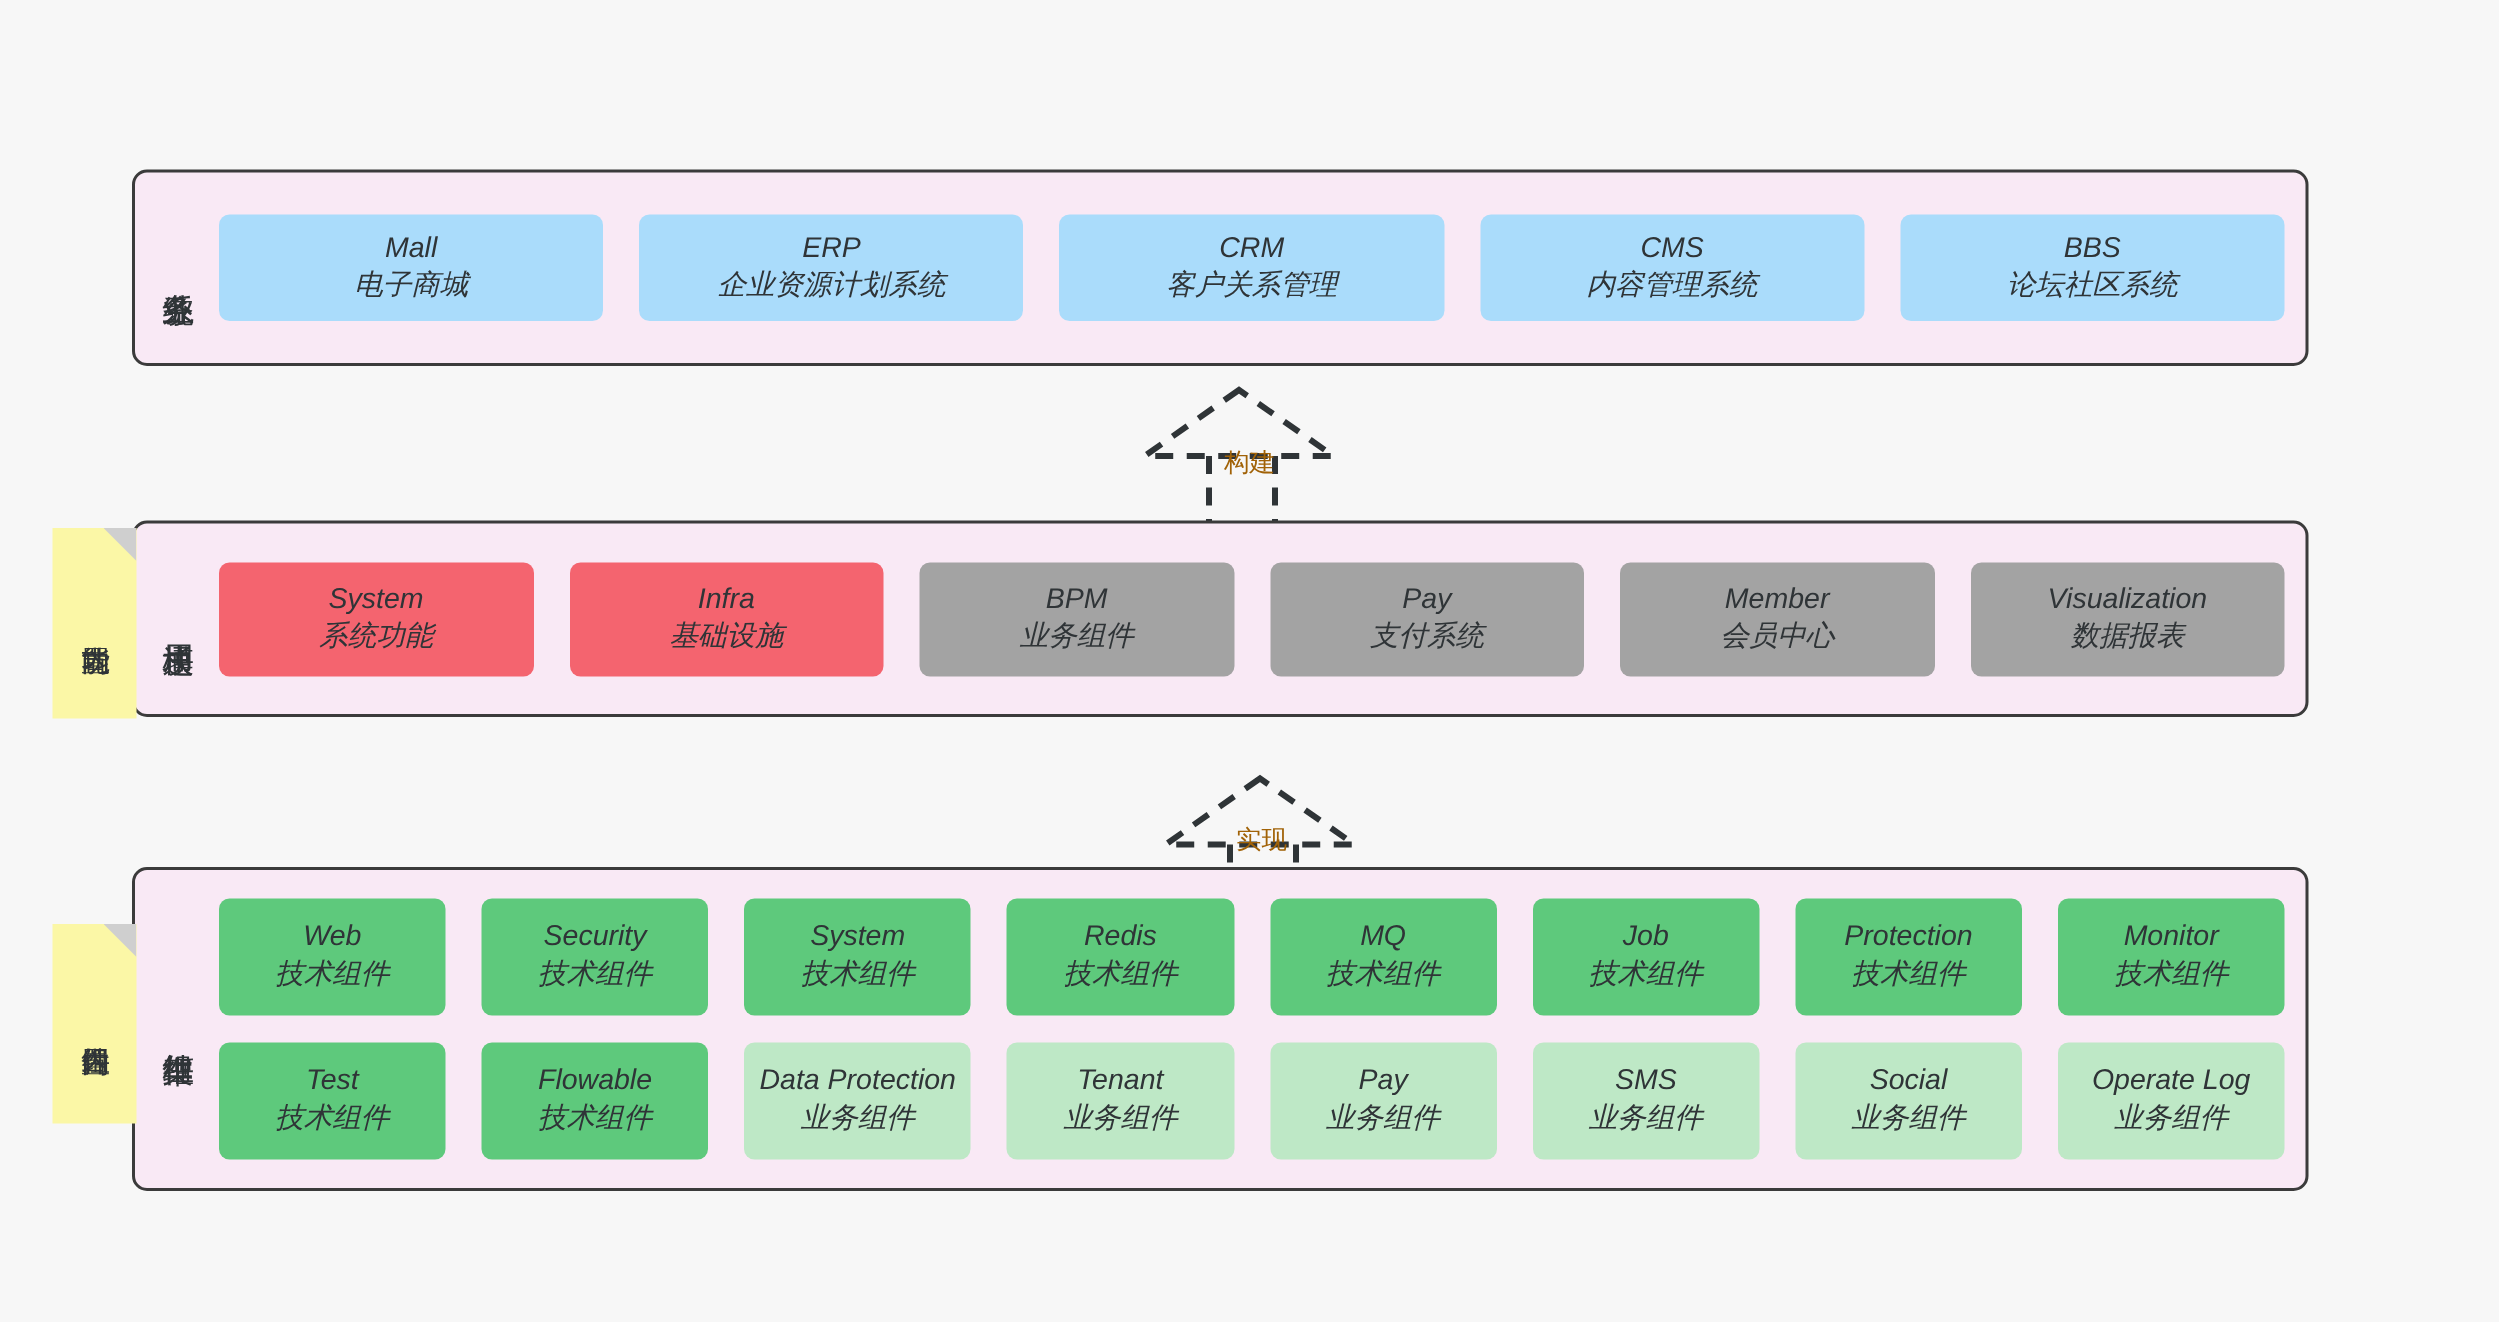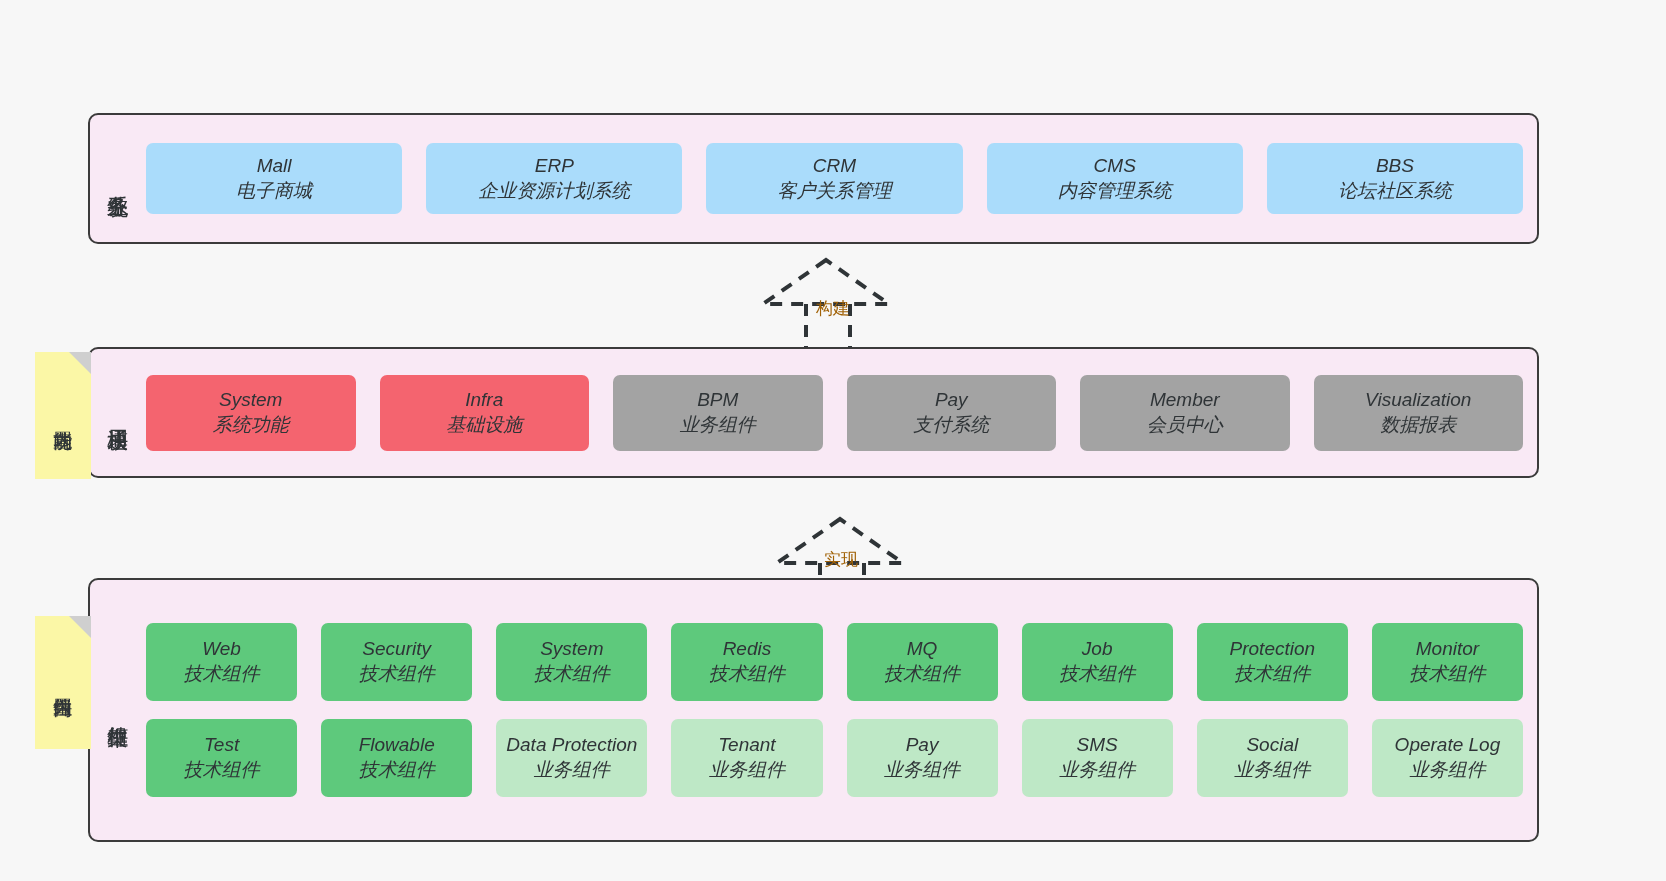--- a/index.html
+++ b/index.html
@@ -86,21 +86,21 @@
   
   .c-blue       { background: #aadcfb; }
   .c-red        { background: #f4646f; }
   .c-pink       { background: #a3a3a3; }
   .c-green      { background: #5ec97c; }
   .c-greenlight { background: #bee8c6; }
 
   
   #layer-business { left: 88px;  top: 113px; width: 1451px; height: 131px; }
   #layer-common   { left: 88px;  top: 347px; width: 1451px; height: 131px; }
-  #layer-framework{ left: 88px;  top: 578px; width: 1451px; height: 264px; }
+  #layer-framework{ left: 88px;  top: 578px; width: 1451px; height: 216px; }
 
   #layer-business .row  { height: 71px; }
   #layer-common   .row  { height: 76px; }
   #layer-framework .row { height: 78px; }
 
   
   .note {
     position: absolute;
     background: #fbf7a6;
     box-sizing: border-box;

